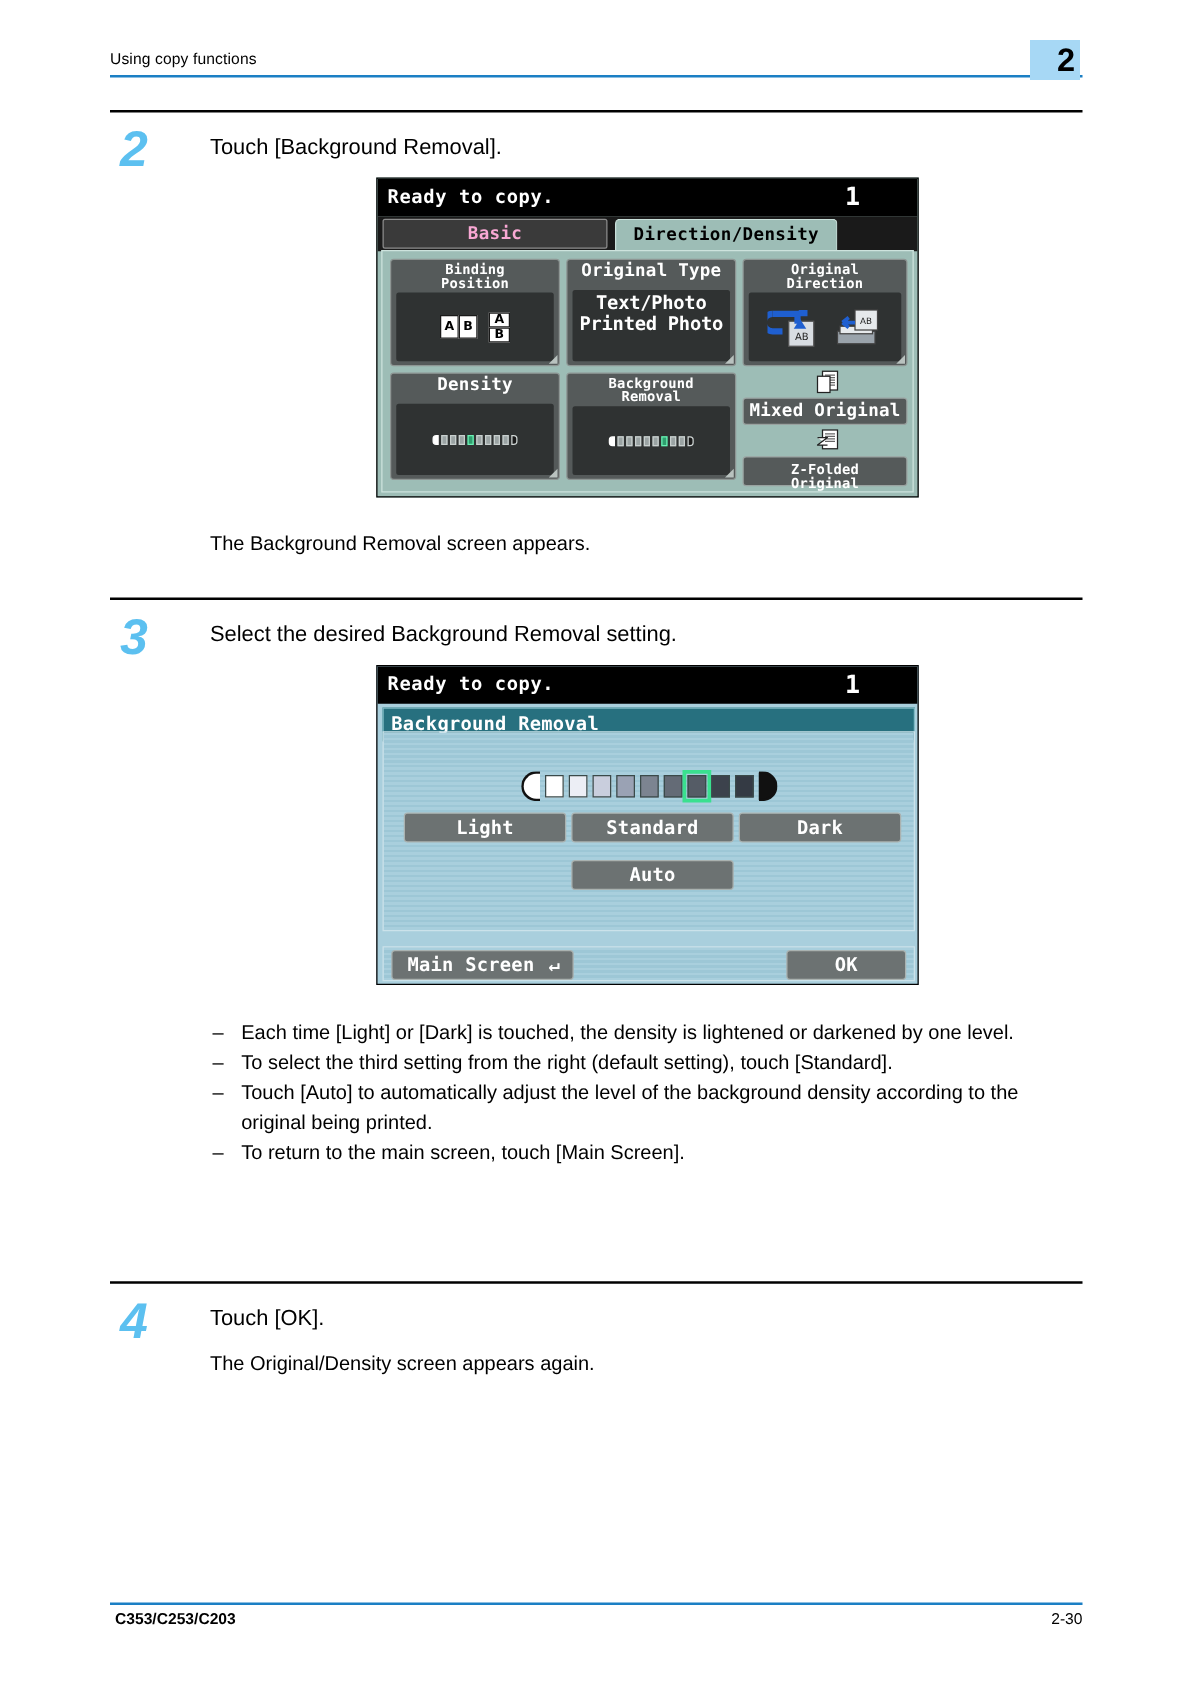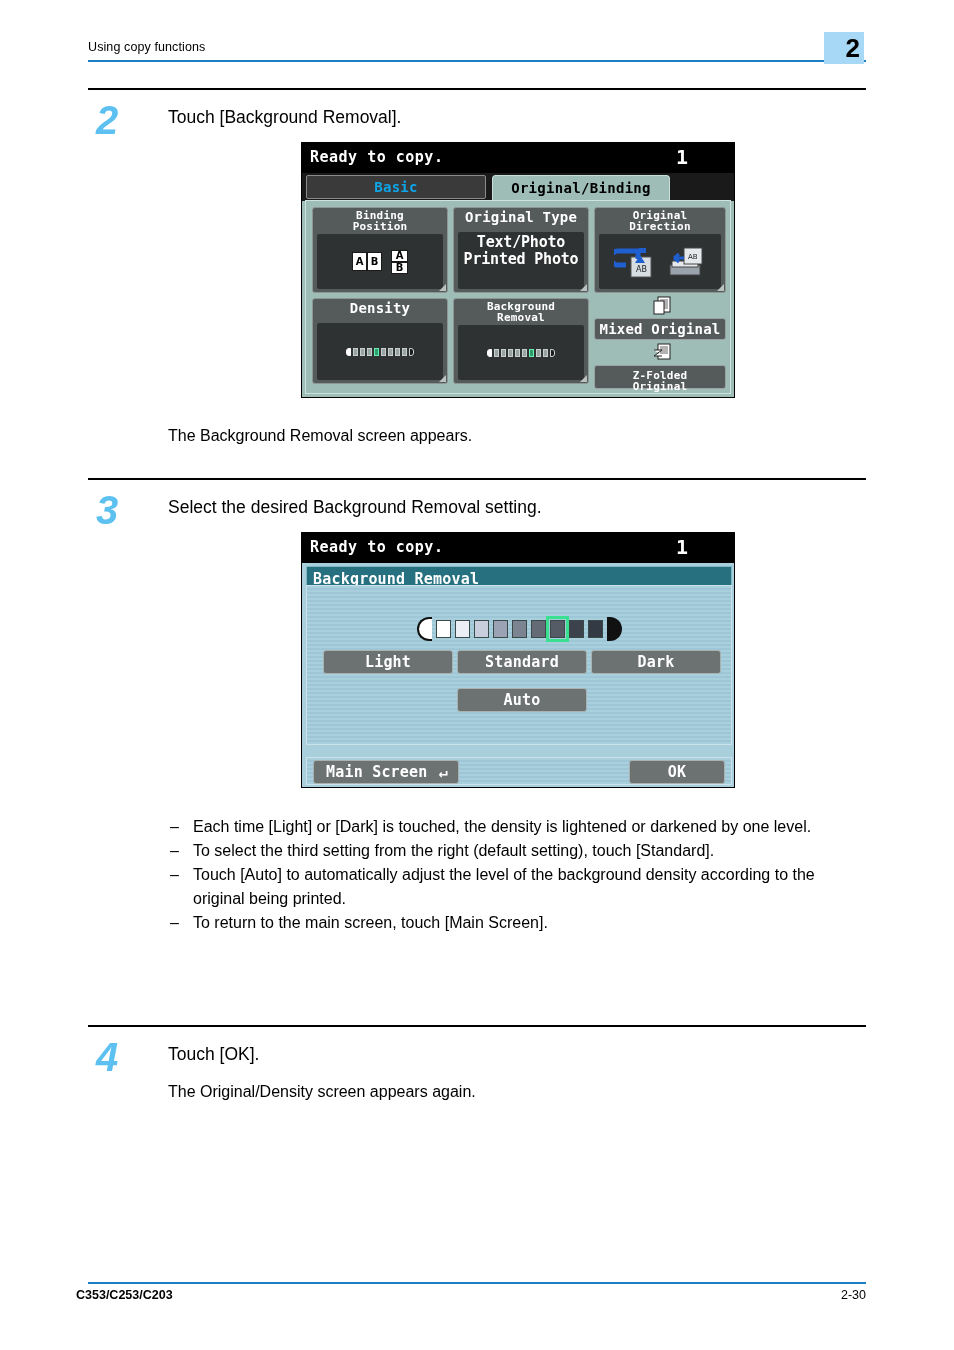--- a/index.html
+++ b/index.html
@@ -104,21 +104,21 @@
   
   .footer-rule {
     position: absolute;
     left: 88px; top: 1282px;
     width: 778px;
     height: 2px;
     background: #1b7fc4;
   }
   .footer-left {
     position: absolute;
-    left: 76px; top: 1288px;
+    left: 92px; top: 1288px;
     font-size: 12.5px;
     font-weight: bold;
     text-align: center;
   }
   .footer-right {
     position: absolute;
     right: 88px; top: 1288px;
     font-size: 12.5px;
   }
 
@@ -171,21 +171,21 @@
     font-size: 14px;
     font-weight: bold;
     text-align: center;
     line-height: 22px;
     letter-spacing: 0.3px;
   }
   .tab-inactive {
     left: 4px;
     width: 180px;
     background: #3a3a3a;
-    color: #0ea5e9;
+    color: #f9a8d4;
     border: 1px solid #8c8c8c;
     border-radius: 2px;
   }
   .tab-active {
     left: 190px;
     width: 178px;
     top: 2px;
     height: 26px;
     background: #9dbdb6;
     color: #000;
@@ -420,21 +420,21 @@
 
 <div class="lcd" style="left:301px; top:142px;">
 
   <div class="lcd-status">
     <div class="msg">Ready to copy.</div>
     <div class="count">1</div>
   </div>
 
   <div class="tab-bar">
     <div class="tab tab-inactive">Basic</div>
-    <div class="tab tab-active">Original/Binding</div>
+    <div class="tab tab-active">Direction/Density</div>
   </div>
 
   <div class="lcd-panel">
 
     <div class="tile" style="left:6px; top:6px; width:136px; height:86px;">
       <div class="tile-title two-line">
         <div>Binding</div>
         <div>Position</div>
       </div>
       <div class="tile-body" style="top:26px; height:55px;">

